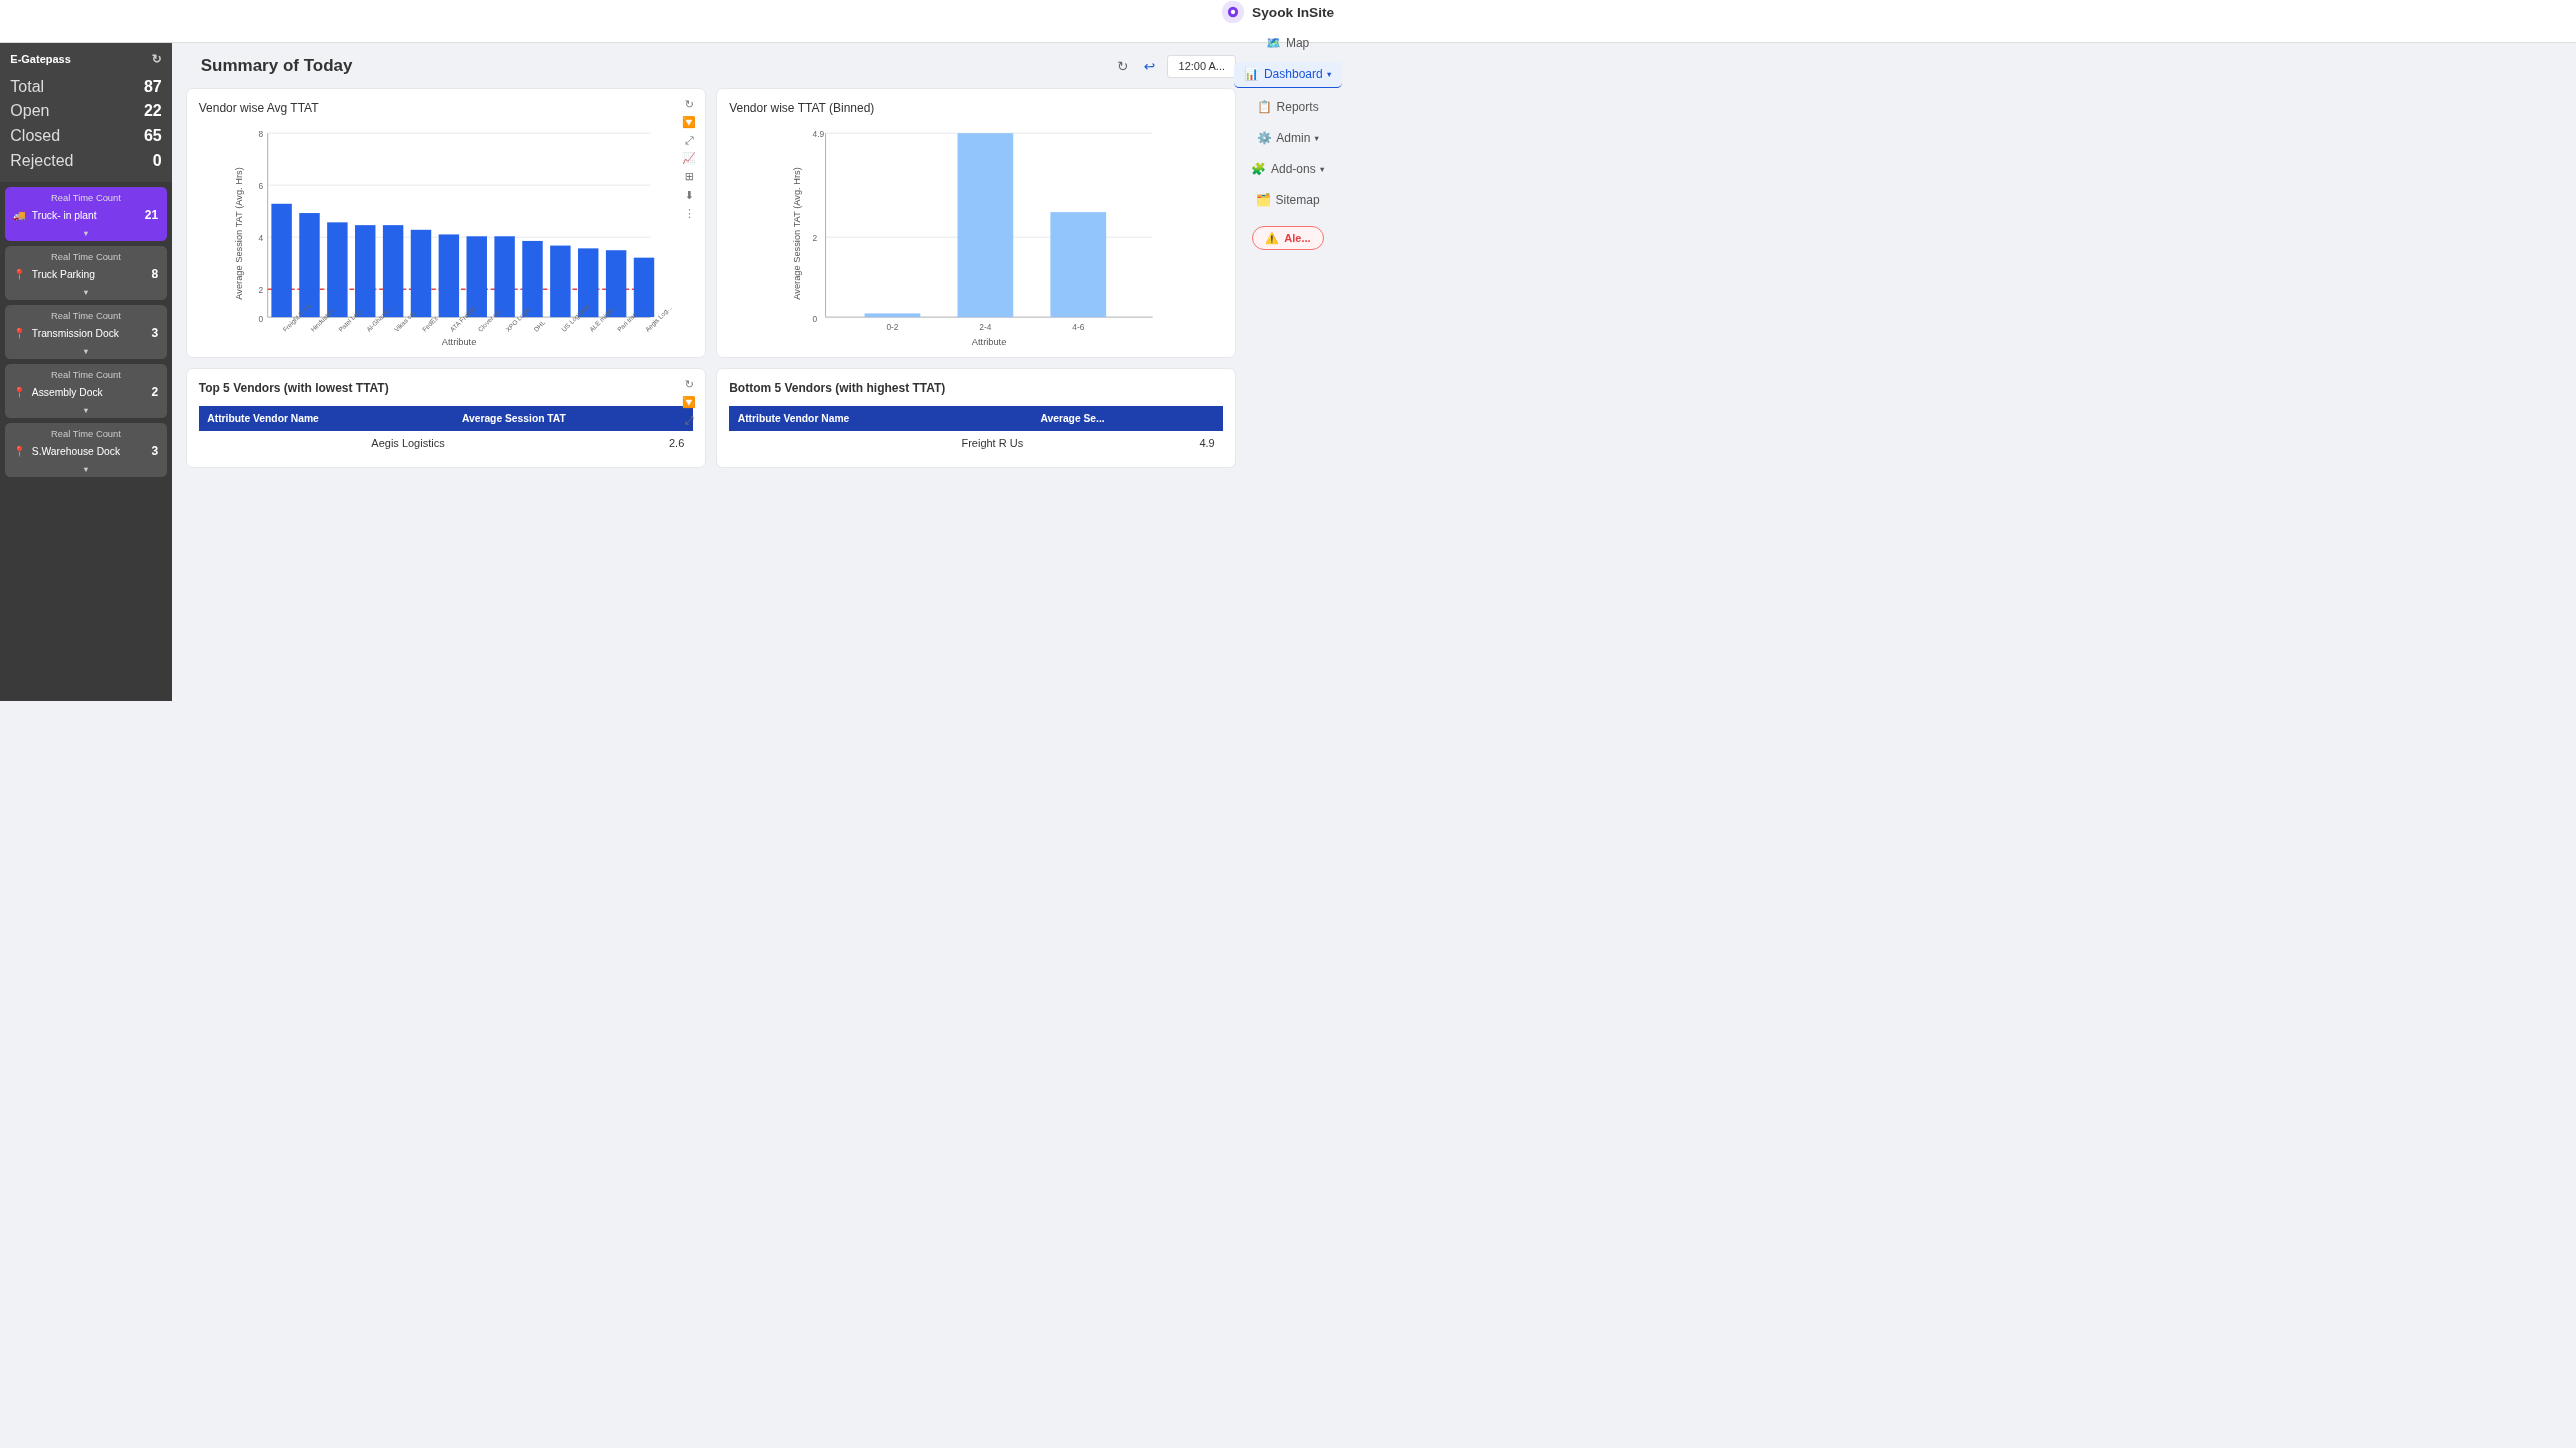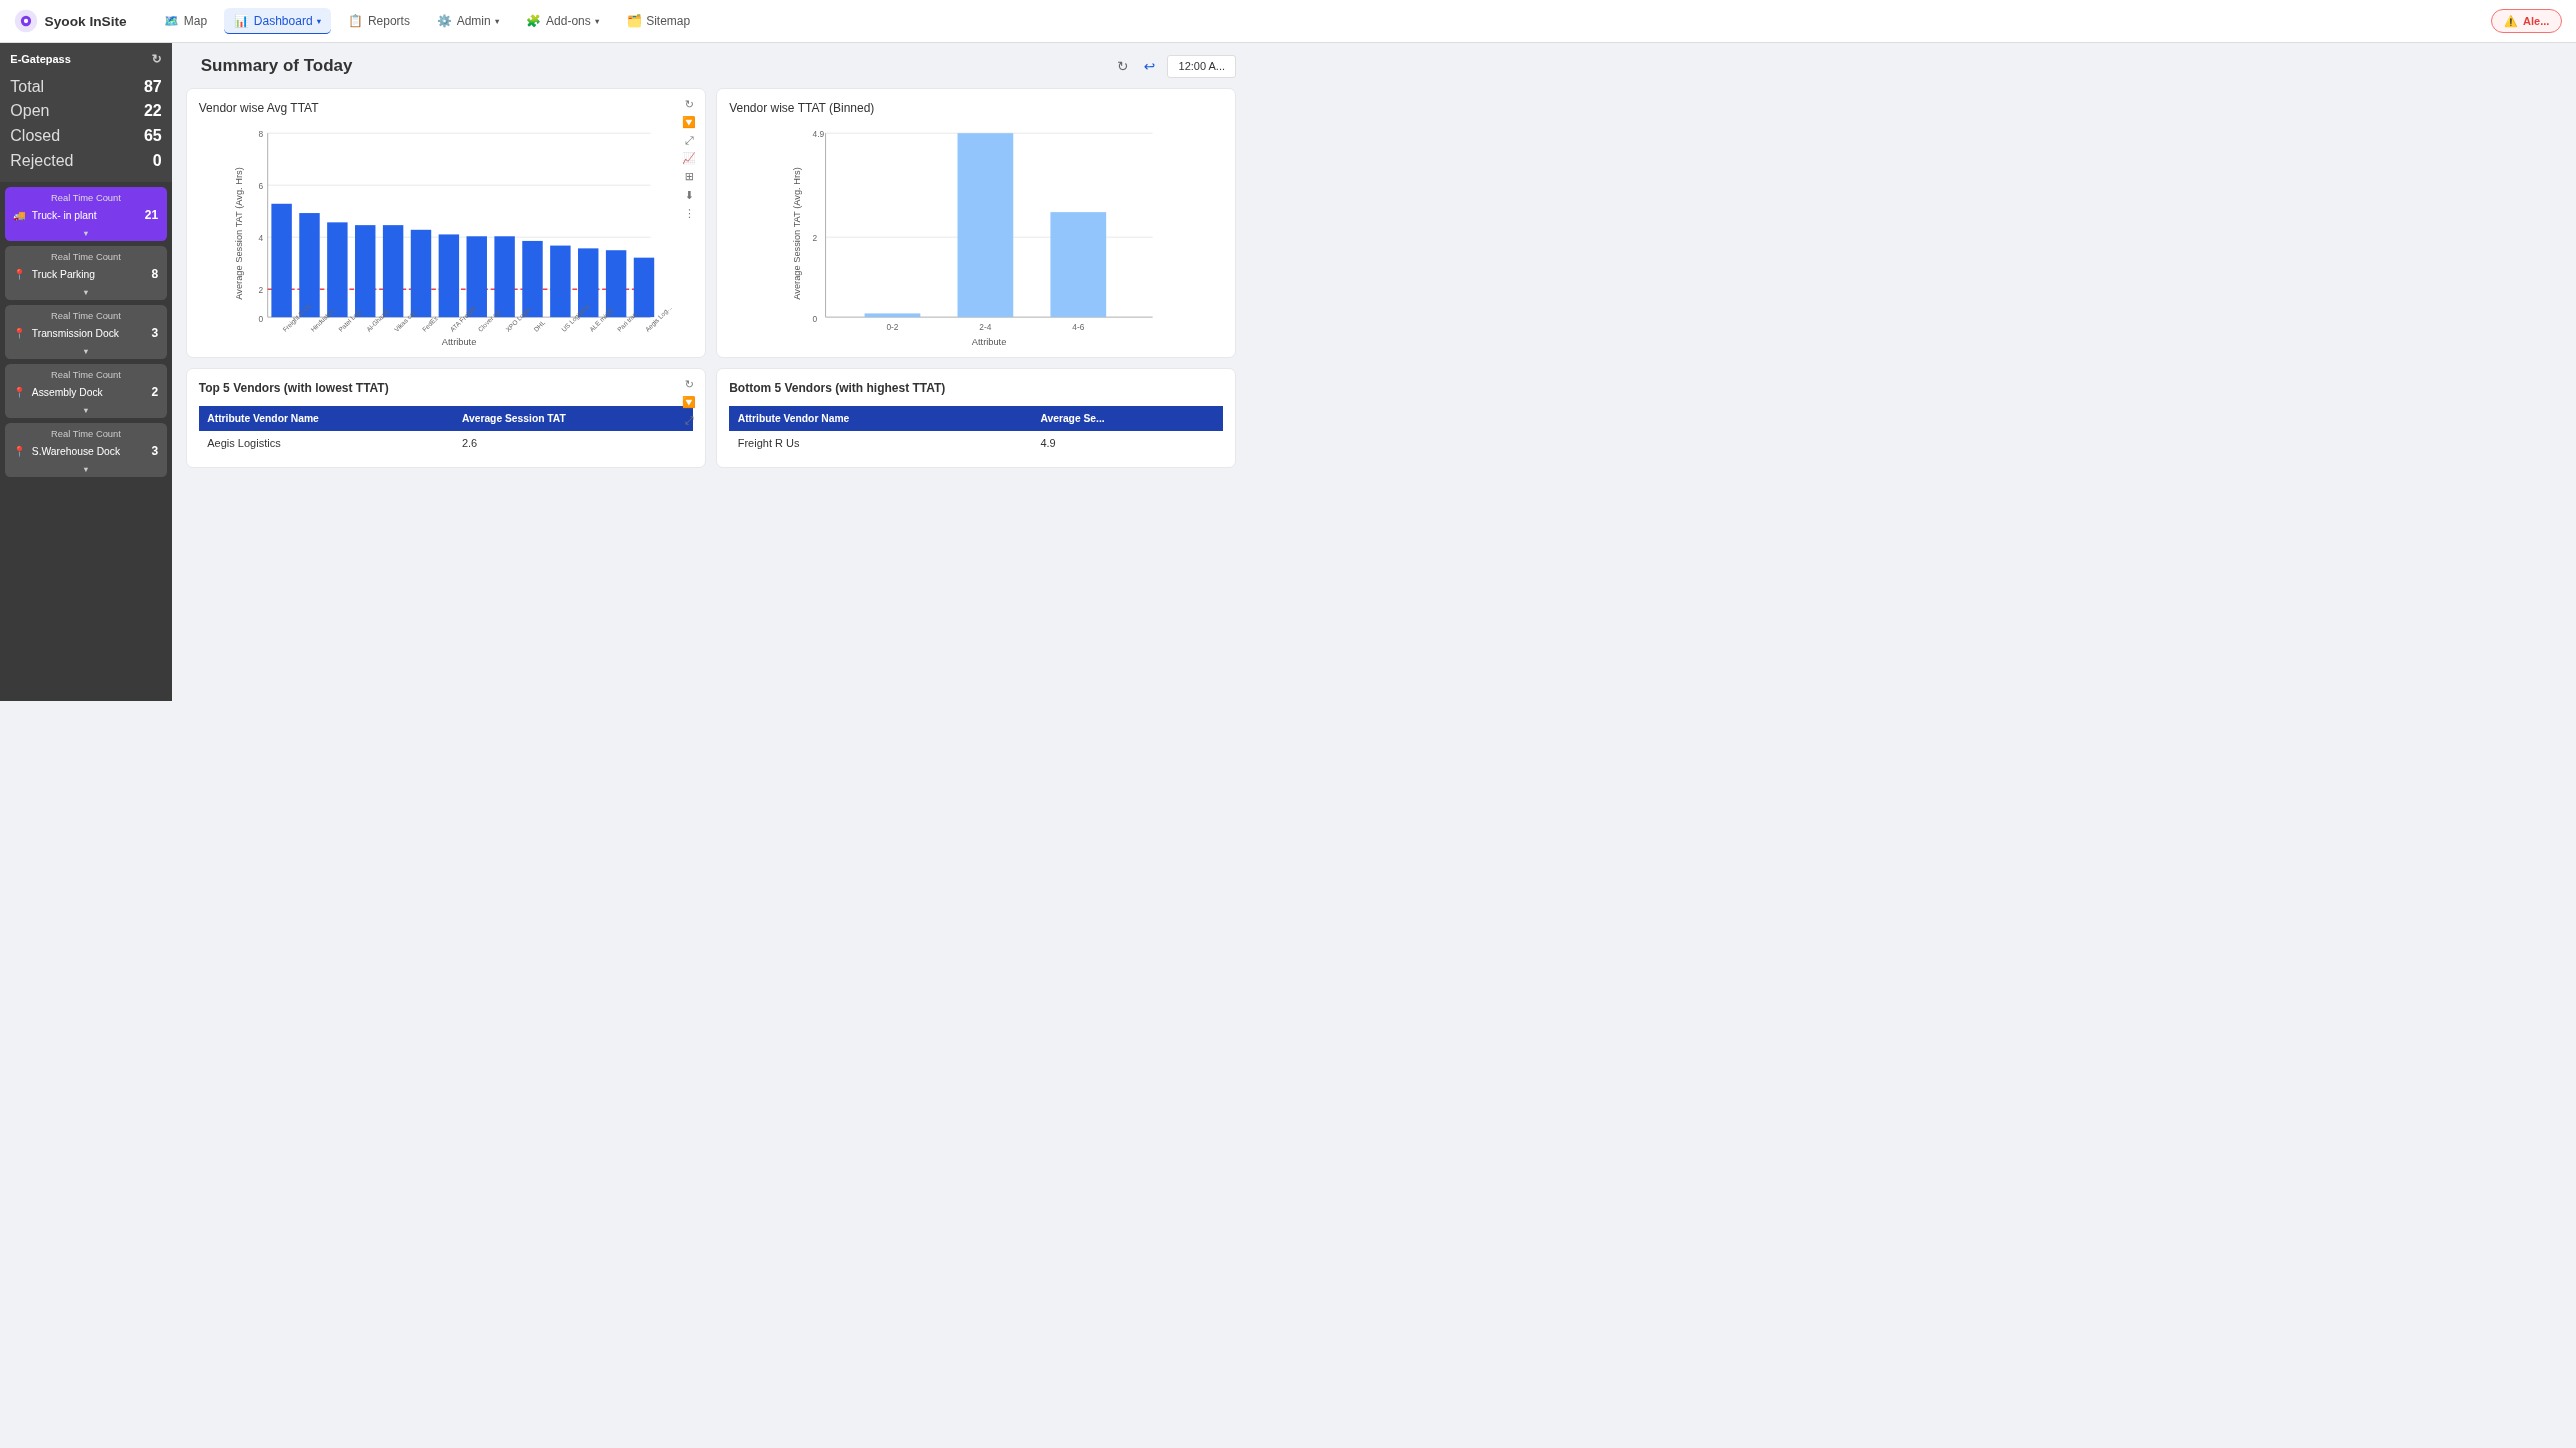--- a/index.html
+++ b/index.html
@@ -2,21 +2,21 @@
 <html style="font-size:13.7px"><head>
   <meta charset="utf-8">
   <style>
     * { margin: 0; padding: 0; box-sizing: border-box; }
     body { font-family: 'Segoe UI', Arial, sans-serif; background: #f0f2f5; overflow: hidden; width: 1250px; height: 701px; }
 
     
     .topnav {
       display: flex; align-items: center; background: #fff;
       border-bottom: 0.9px solid #ddd; height: 43px; padding: 0 13.7px; gap: 6.9px;
-      position: fixed; top: 0; left: 0; right: 0; z-index: 100;
+      position: fixed; top: 0; left: 0; right: 0; z-index: 100; flex-direction: column;
     }
     .logo-area { display: flex; align-items: center; gap: 6.9px; margin-right: 20.6px; }
     .logo-icon { width: 24px; height: 24px; }
     .logo-text { font-size: 13.7px; font-weight: 700; color: #333; }
     .nav-item {
       display: flex; align-items: center; gap: 4.3px; padding: 5.2px 10.3px;
       border-radius: 5.2px; cursor: pointer; font-size: 12px; color: #555;
       text-decoration: none;
     }
     .nav-item.active { background: #e8f0fe; color: #1a56db; border-bottom: 1.7px solid #1a56db; }
@@ -115,21 +115,21 @@
     .table-actions {
       position: absolute; right: 8.6px; top: 8.6px;
       display: flex; flex-direction: column; gap: 5.2px; align-items: center;
     }
     .data-table { width: 100%; border-collapse: collapse; }
     .data-table th {
       background: #1e40af; color: #fff; font-size: 10.3px; font-weight: 600;
       padding: 6.9px 8.6px; text-align: left;
     }
     .data-table td { padding: 6px 8.6px; font-size: 11px; color: #333; border-bottom: 0.9px solid #f0f0f0; }
-    .data-table tr:last-child td { border-bottom: none; }
+    .data-table tr:last-child td { border-bottom: none; text-align: right; }
 
     
     .bar-fill { fill: #2563eb; }
     .bar-fill-light { fill: #93c5fd; }
     .axis-line { stroke: #aaa; stroke-width: 1; }
     .grid-line { stroke: #e5e7eb; stroke-width: 1; stroke-dasharray: none; }
     .axis-label { font-size: 9px; fill: #666; }
     .axis-title { font-size: 10px; fill: #555; }
     .ref-line { stroke: #ef4444; stroke-width: 1.5; stroke-dasharray: 5,3; }
   </style>

